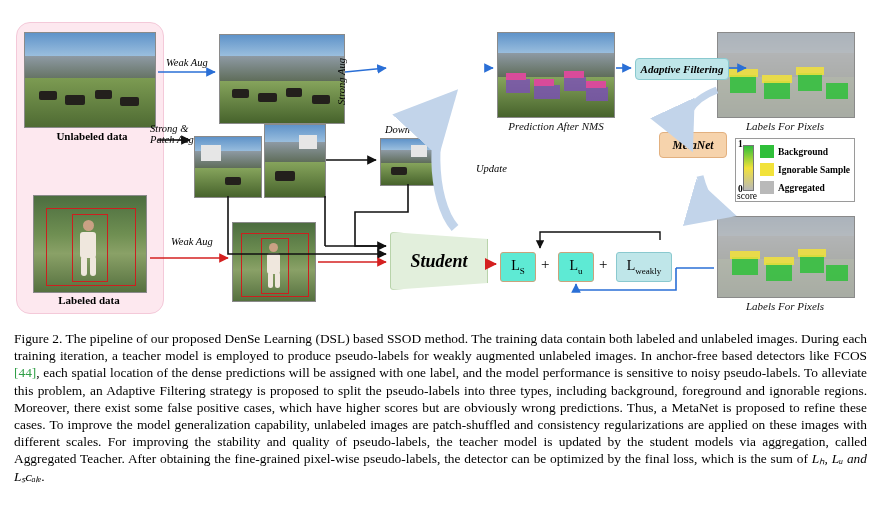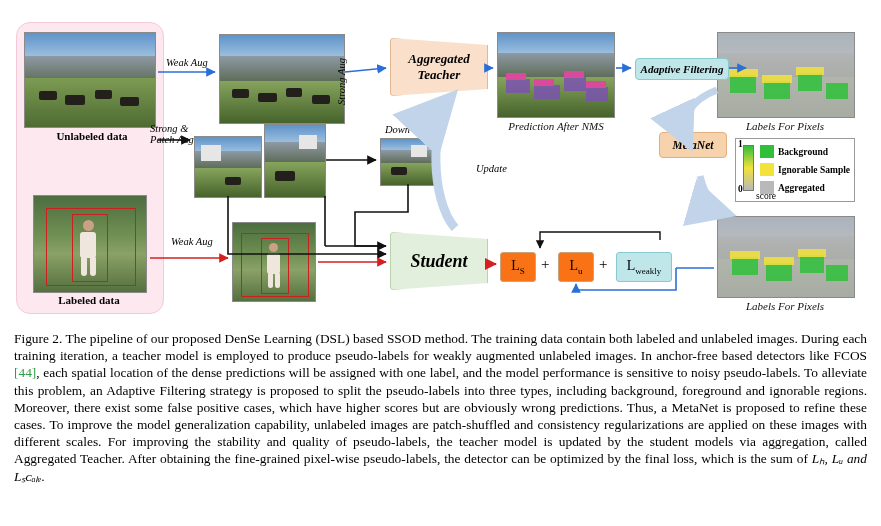--- a/index.html
+++ b/index.html
@@ -66,21 +66,21 @@
     border-radius:4px;border:1px solid #8ac9cf;background:#bfe6e9;
     font-style:italic;font-weight:bold;font-size:11px;
     display:flex;align-items:center;justify-content:center;font-family:Liberation Serif, serif;
   }
   .pill-orange{
     border-radius:4px;border:1px solid #e2b07f;background:#f6d3ac;
     font-style:italic;font-weight:bold;font-size:11.5px;
     display:flex;align-items:center;justify-content:center;
   }
   .lossbox{
-    border:1px solid #c9a37c;background:#f97316;border-radius:3px;
+    border:1px solid #c9a37c;background:#5eead4;border-radius:3px;
     display:flex;align-items:center;justify-content:center;
     font-size:14px;
   }
   .lossbox.teal{background:#bfe6e9;border-color:#8ac9cf;}
   .plus{font-size:15px;}
 
   .lbl{position:absolute;font-style:italic;font-size:10.5px;color:#000;}
   .lbl-b{position:absolute;font-weight:bold;font-size:11px;}
 
   
@@ -211,24 +211,20 @@
     <div class="seg segGreen" style="left:14px;top:40px;width:26px;height:18px;"></div>
     <div class="seg segYellow" style="left:12px;top:34px;width:30px;height:8px;"></div>
     <div class="seg segGreen" style="left:48px;top:46px;width:26px;height:18px;"></div>
     <div class="seg segYellow" style="left:46px;top:40px;width:30px;height:8px;"></div>
     <div class="seg segGreen" style="left:82px;top:38px;width:24px;height:18px;"></div>
     <div class="seg segYellow" style="left:80px;top:32px;width:28px;height:8px;"></div>
     <div class="seg segGreen" style="left:108px;top:48px;width:22px;height:16px;"></div>
   </div>
   <div class="abs cap" style="left:717px;top:300px;width:136px;">Labels For Pixels</div>
 
-  <div class="node trapezoid-t" style="left:390px;top:38px;width:96px;height:56px;font-size:13px;
-              clip-path:polygon(0% 0%,100% 12%,100% 88%,0% 100%);">
-    <span>Aggregated Teacher</span>
-  </div>
 
   <div class="node trapezoid-s" style="left:390px;top:232px;width:96px;height:56px;font-size:18px;
               clip-path:polygon(0% 0%,100% 12%,100% 88%,0% 100%);">
     <span>Student</span>
   </div>
 
   <div class="pill abs" style="left:635px;top:58px;width:92px;height:20px;">
     <span>Adaptive Filtering</span>
   </div>
 
@@ -245,21 +241,21 @@
   </div>
   <div class="abs plus" style="left:599px;top:256px;">+</div>
   <div class="lossbox teal abs" style="left:616px;top:252px;width:54px;height:28px;">
     <span><span>L</span><sub>weakly</sub></span>
   </div>
 
   <div class="legend" style="left:735px;top:138px;width:118px;height:62px;">
     <div class="bar"></div>
     <div class="lt" style="left:2px;top:0px;">1</div>
     <div class="lt" style="left:2px;top:45px;">0</div>
-    <div class="lt" style="left:1px;top:52px;font-weight:normal;margin-left:19px;">score</div>
+    <div class="lt" style="left:1px;top:52px;font-weight:normal;">score</div>
     <div class="sw" style="left:24px;top:6px;background:#2fbf3a;"></div>
     <div class="lt" style="left:42px;top:8px;">Background</div>
     <div class="sw" style="left:24px;top:24px;background:#f2e23a;"></div>
     <div class="lt" style="left:42px;top:26px;">Ignorable Sample</div>
     <div class="sw" style="left:24px;top:42px;background:#b9b9b9;"></div>
     <div class="lt" style="left:42px;top:44px;">Aggregated</div>
   </div>
 
   <div class="lbl" style="left:166px;top:57px;">Weak Aug</div>
   <div class="lbl" style="left:150px;top:123px;width:62px;line-height:11px;">

